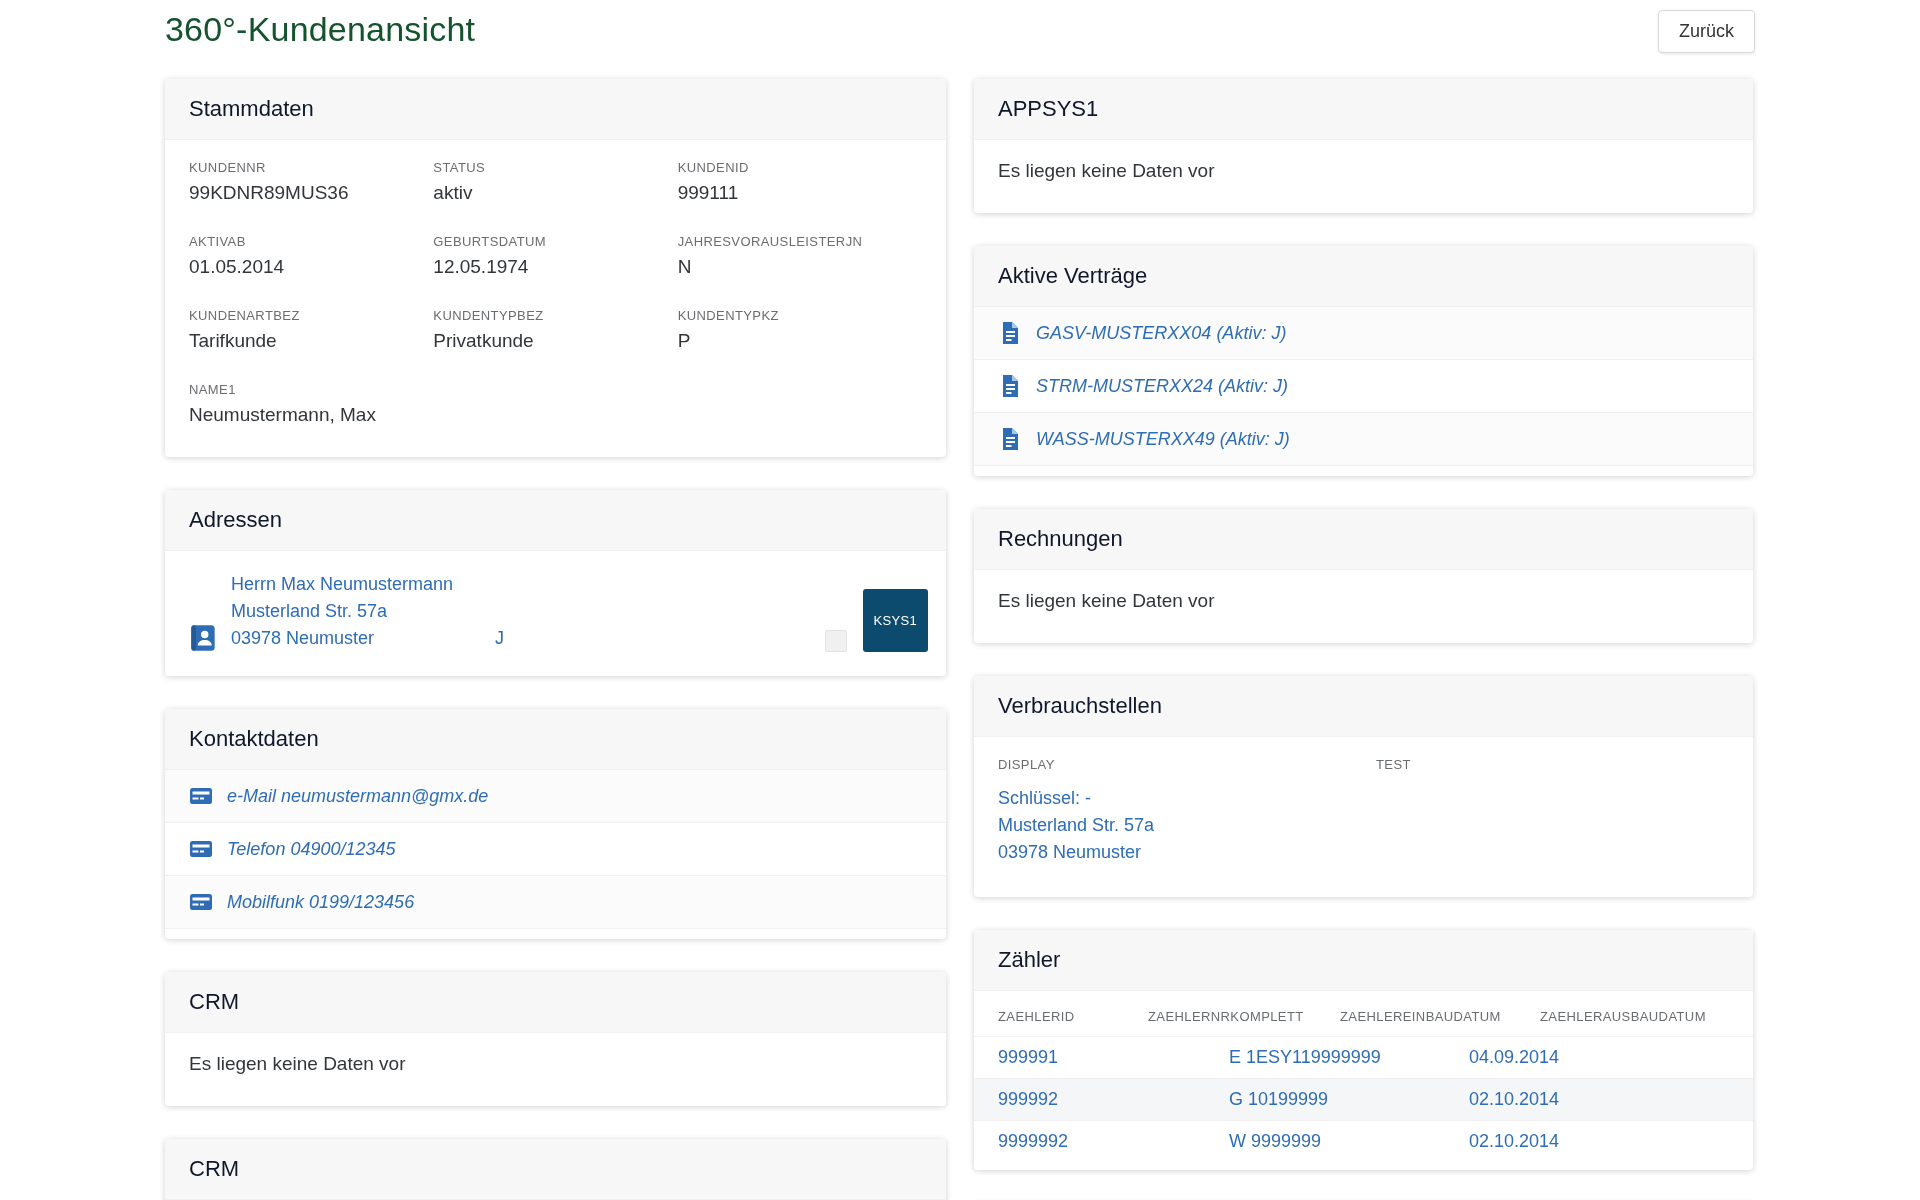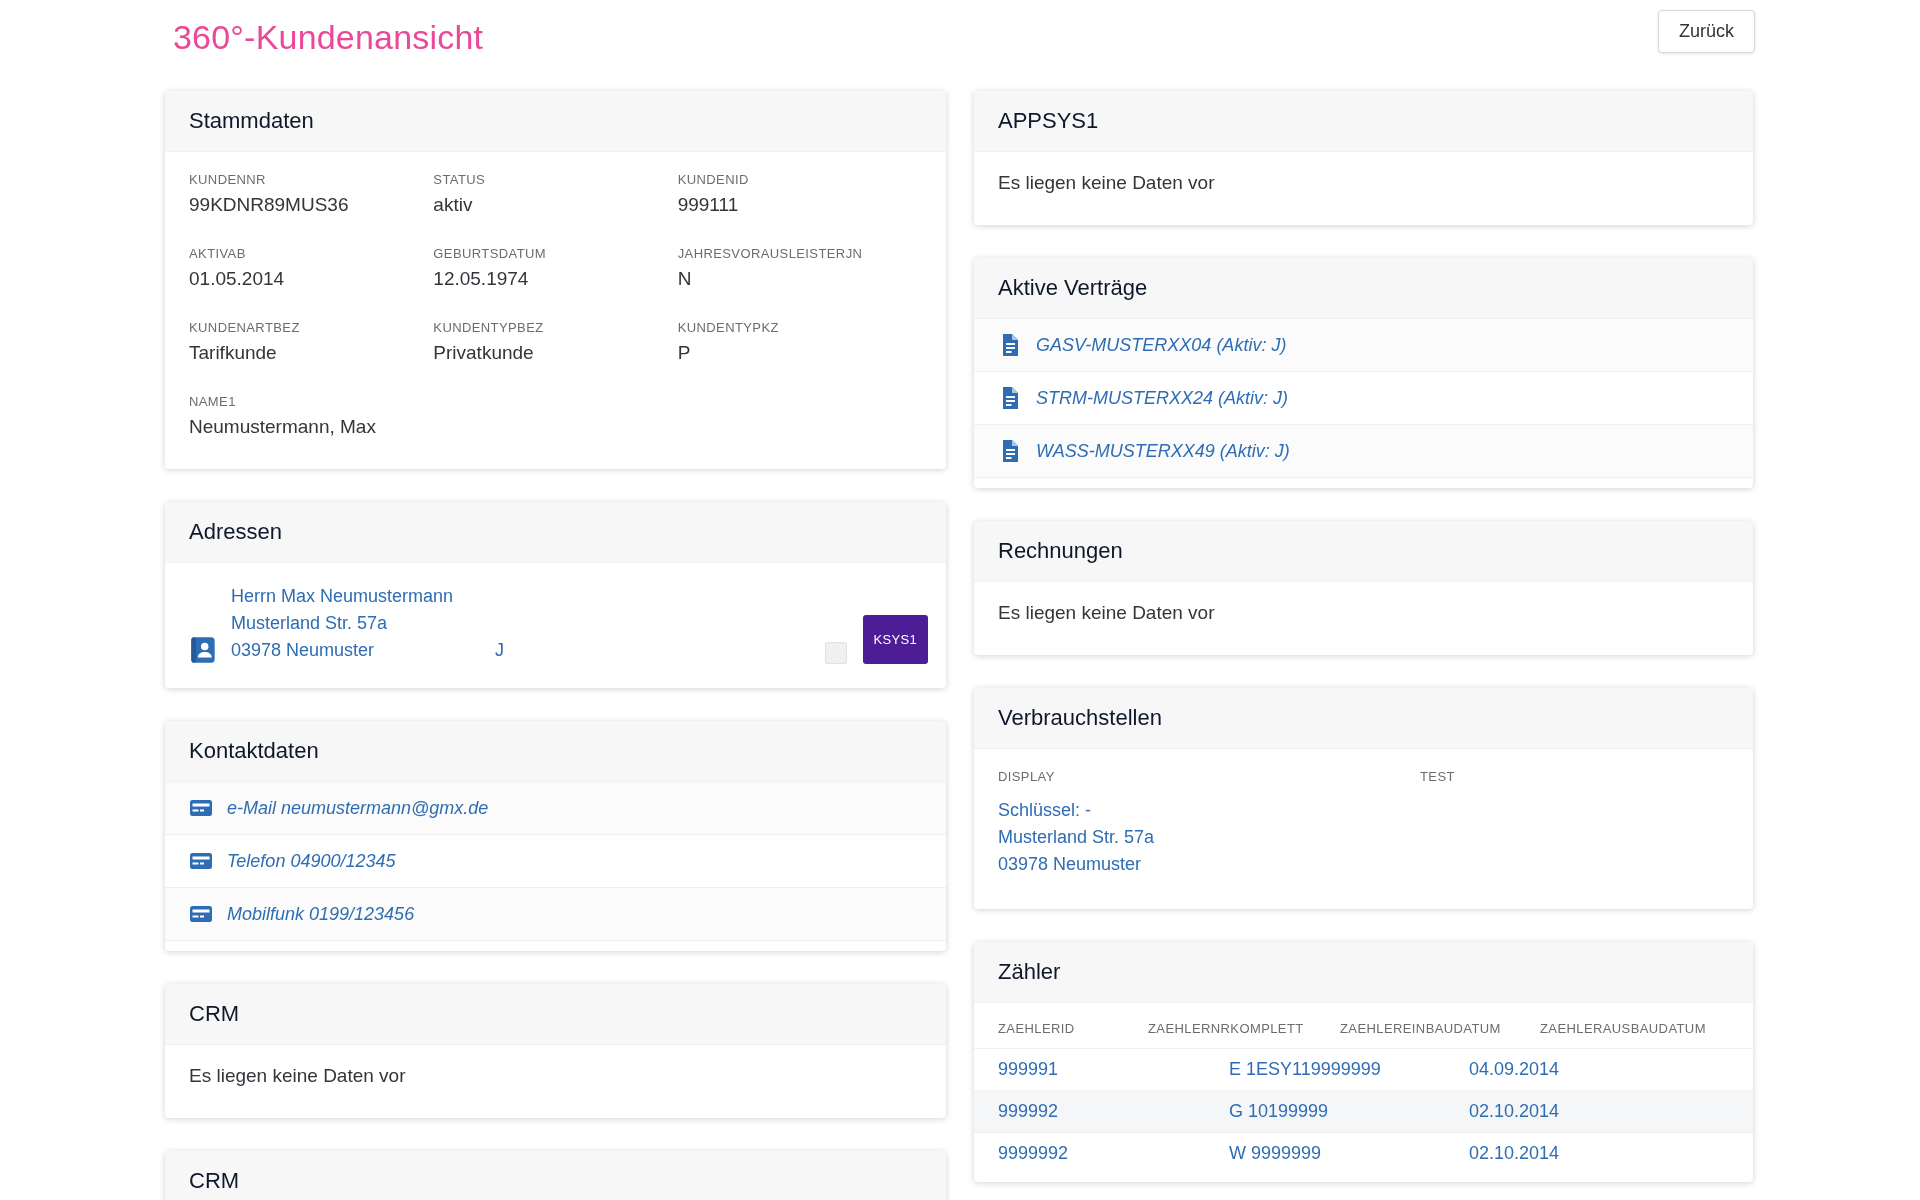--- a/index.html
+++ b/index.html
@@ -6,21 +6,21 @@
   html,body { margin:0; padding:0; }
   body {
     width:1920px; height:1200px; overflow:hidden;
     background:#ffffff;
     font-family:"Liberation Sans", sans-serif;
     color:#32363a;
   }
   .page { padding:10px 0 0 165px; }
   .page-header { width:1590px; display:flex; justify-content:space-between; align-items:flex-start; }
   h1.title {
-    margin:8px; font-size:34px; font-weight:400; color:#ec4899; letter-spacing:0.2px;
+    margin:0; font-size:34px; font-weight:400; color:#14532d; letter-spacing:0.2px;
   }
   .back-btn {
     font-family:"Liberation Sans", sans-serif;
     font-size:18px; color:#333;
     background:#fff; border:1px solid #d8d8d8; border-radius:4px;
     padding:10px 20px; cursor:pointer;
     box-shadow:0 1px 3px rgba(0,0,0,0.10);
   }
   .columns { display:flex; gap:28px; margin-top:26px; width:1590px; }
   .col-left { width:781px; }
@@ -49,35 +49,35 @@
   .address-body { display:flex; align-items:flex-end; padding:20px 18px 24px 24px; }
   .address-icon { width:28px; height:28px; flex:0 0 28px; margin-right:14px; }
   .address-lines { width:264px; display:flex; flex-direction:column; line-height:27px; }
   .address-flag { font-size:18px; color:#2e6db4; line-height:27px; }
   .spacer { flex:1; }
   .addr-checkbox {
     width:22px; height:22px; background:#f0f0f0; border:1px solid #e2e2e2; border-radius:2px;
     margin-right:16px; margin-top:2px; cursor:pointer;
   }
   .badge {
-    background:#4c1d95; color:#fff; font-size:13px; letter-spacing:0.3px;
-    padding:17px 11px; border-radius:3px; margin-top:1px; white-space:nowrap;
+    background:#0c4a6e; color:#fff; font-size:13px; letter-spacing:0.3px;
+    padding:24px 11px; border-radius:3px; margin-top:1px; white-space:nowrap;
   }
 
   
   .card-list { padding-bottom:10px;font-style:italic; }
   .list-row {
     display:flex; align-items:center; gap:14px;
     padding:14px 24px; border-bottom:1px solid #efefef; cursor:pointer;
   }
   .list-row:nth-child(odd) { background:#fbfbfb; }
   .row-icon { width:24px; height:24px; flex:0 0 24px; }
 
   
-  .vs-grid { display:grid; grid-template-columns:378px 1fr;gap:44px; }
+  .vs-grid { display:grid; grid-template-columns:378px 1fr; }
   .vs-label { font-size:13px; color:#6a6d70; letter-spacing:0.4px; margin-bottom:13px; }
   .vs-lines { display:flex; flex-direction:column; line-height:27px; }
 
   
   .z-table { padding-bottom:8px; }
   .z-head, .z-row {
     display:grid; grid-template-columns:150px 192px 200px 1fr;
     padding:0 24px; align-items:center;
   }
   .z-head { padding-top:18px; padding-bottom:12px; }

